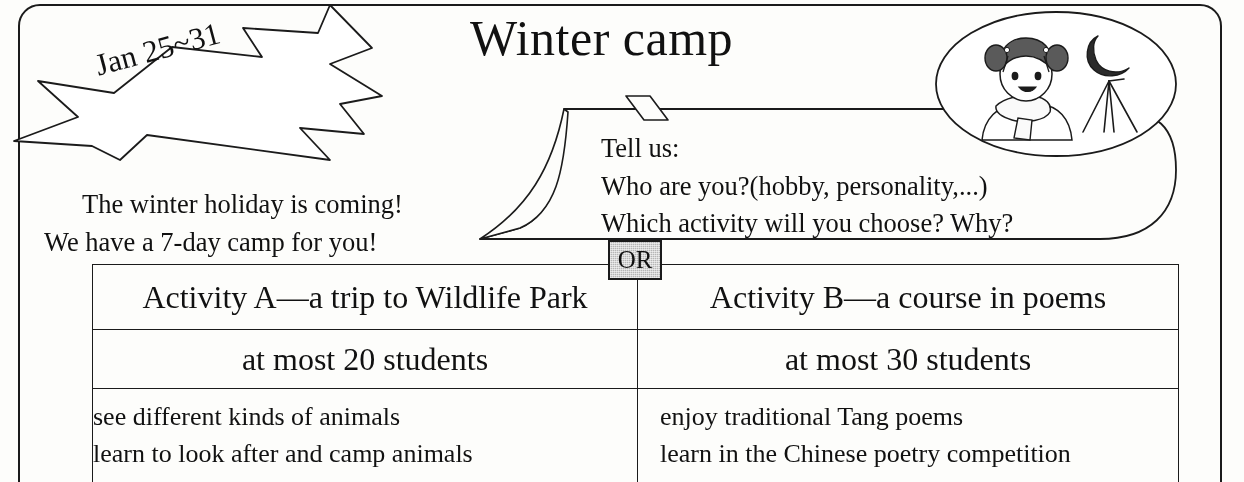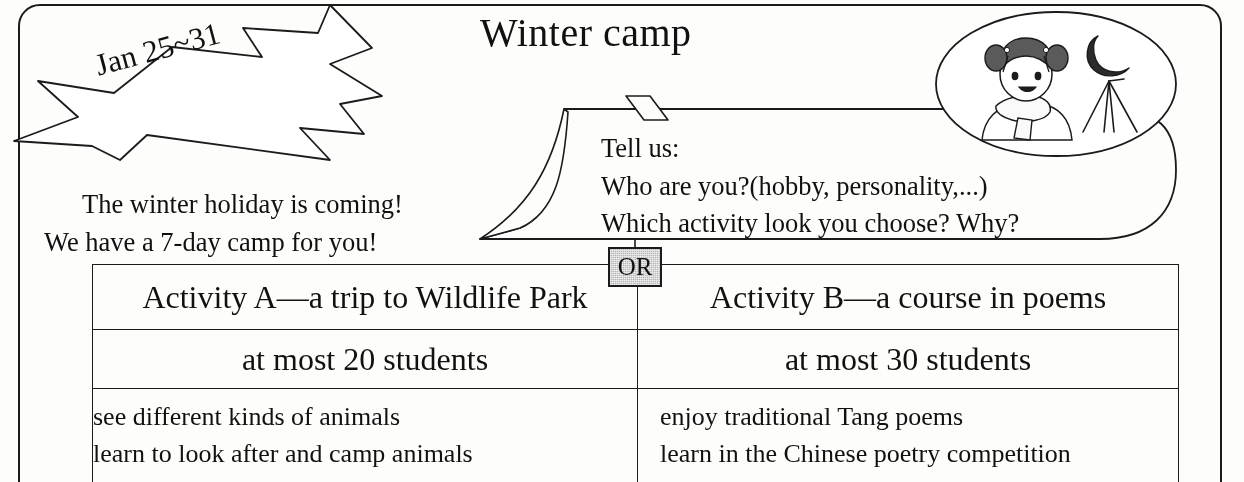--- a/index.html
+++ b/index.html
@@ -35,24 +35,24 @@
     position: absolute;
     left: 0; top: 0;
     width: 1244px;
     height: 482px;
     pointer-events: none;
   }
 
   
   .title {
     position: absolute;
-    left: 480px;
+    left: 470px;
     top: 12px;
     width: 420px;
-    font-size: 40px;
+    font-size: 50px;
     line-height: 1.04;
     letter-spacing: 0.5px;
     white-space: nowrap;
     font-family: "Liberation Serif", "DejaVu Serif", serif;
   }
 
   
   .star-text {
     position: absolute;
     left: 96px;
@@ -84,21 +84,21 @@
     width: 540px;
     font-size: 26.5px;
     line-height: 1.42;
   }
   .bubble-text .line { white-space: nowrap; }
 
   
   .or-badge {
     position: absolute;
     left: 608px;
-    top: 247px;
+    top: 240px;
     width: 54px;
     height: 40px;
     border: 2px solid #1b1b1b;
     background: #b6b6b6;
     background-image:
       repeating-linear-gradient(0deg, rgba(255,255,255,.55) 0 1px, rgba(0,0,0,0) 1px 2px),
       repeating-linear-gradient(90deg, rgba(255,255,255,.45) 0 1px, rgba(0,0,0,0) 1px 2px);
     box-sizing: border-box;
     display: flex;
     align-items: center;
@@ -231,21 +231,21 @@
   <div class="star-text">Jan 25~31</div>
 
   <div class="promo">
     <div class="line l1">The winter holiday is coming!</div>
     <div class="line">We have a 7-day camp for you!</div>
   </div>
 
   <div class="bubble-text">
     <div class="line">Tell us:</div>
     <div class="line">Who are you?(hobby, personality,...)</div>
-    <div class="line">Which activity look you choose? Why?</div>
+    <div class="line">Which activity will you choose? Why?</div>
   </div>
 
   <div class="or-badge">OR</div>
 
   <table class="act-table">
     <colgroup>
         <col class="c1">
         <col class="c2">
       </colgroup>
     <tbody>

